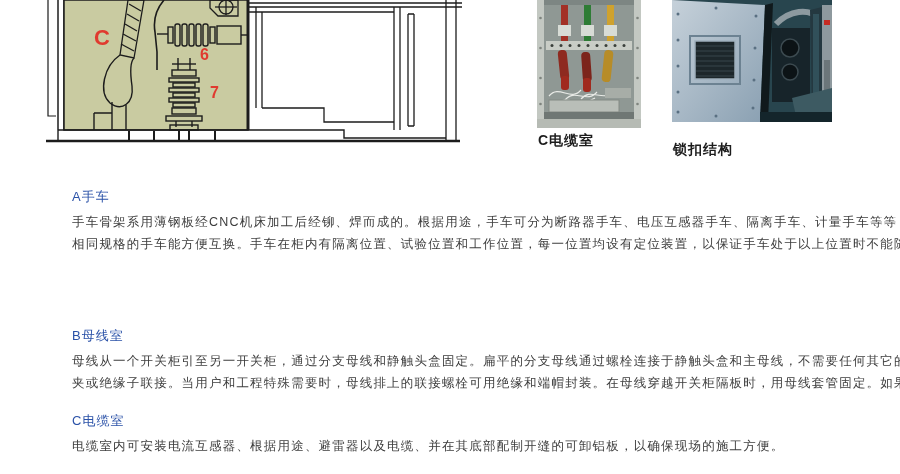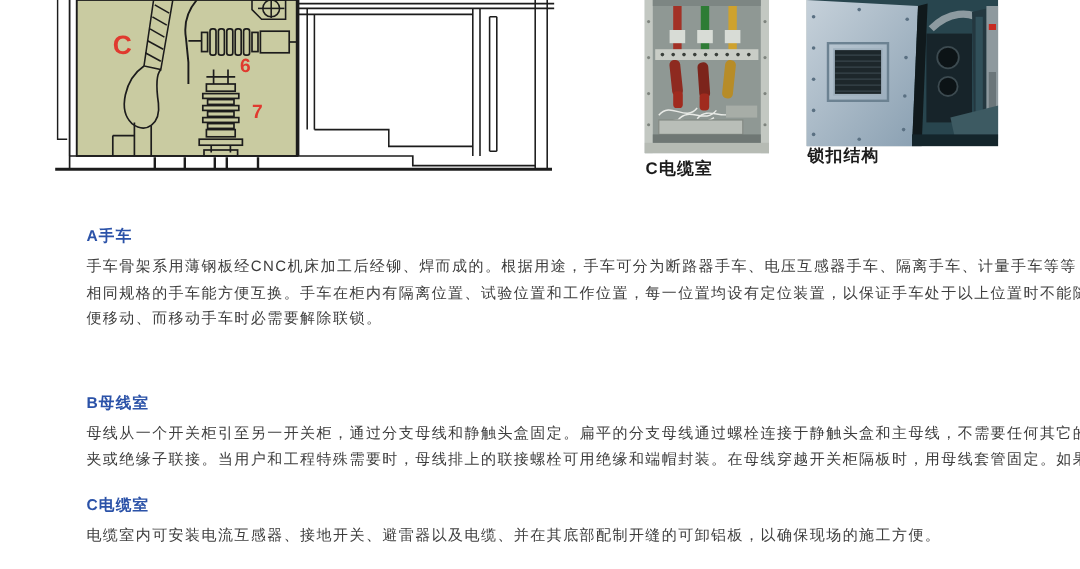--- a/index.html
+++ b/index.html
@@ -12,29 +12,29 @@
 
   
   .diagram{left:42px;top:0;width:420px;height:150px;}
 
   
   .photo{overflow:hidden;}
   .photo1{left:537px;top:0;width:104px;height:128px;}
   .photo2{left:672px;top:0;width:160px;height:122px;}
   .caption{font-size:14px;font-weight:bold;color:#1c1c1c;letter-spacing:1px;}
   .caption1{left:538px;top:132px;}
-  .caption2{left:673px;top:121px;}
+  .caption2{left:673px;top:141px;}
 
   
   .section{left:72px;width:820px;}
   .sec-a{top:188px;}
   .sec-b{top:300px;margin-top:27px;}
   .sec-c{top:412px;}
   .sec-heading{
-    font-size:13px;font-weight:bold;color:#2b52a8;
+    font-size:13px;font-weight:normal;color:#2b52a8;
     letter-spacing:1px;margin-bottom:6px;
   }
   .sec-line{
     font-size:12.5px;color:#3d3d3d;letter-spacing:1.2px;
     line-height:21.5px;white-space:nowrap;
   }
 </style>
 </head>
 <body>
 
@@ -251,25 +251,24 @@
     <polygon points="120,98 160,88 160,116 124,116" fill="#3d5a62"></polygon>
     <rect x="88" y="112" width="72" height="10" fill="#14252b"></rect>
   </svg>
 </div>
 <div class="abs caption caption2">锁扣结构</div>
 
 <div class="abs section sec-a">
   <div class="sec-heading">A手车</div>
   <div class="sec-line">手车骨架系用薄钢板经CNC机床加工后经铆、焊而成的。根据用途，手车可分为断路器手车、电压互感器手车、隔离手车、计量手车等等，</div>
   <div class="sec-line">相同规格的手车能方便互换。手车在柜内有隔离位置、试验位置和工作位置，每一位置均设有定位装置，以保证手车处于以上位置时不能随</div>
-  <div class="sec-line">便移动、而移动手车时必需要解除联锁。</div>
 </div>
 
 <div class="abs section sec-b">
   <div class="sec-heading">B母线室</div>
   <div class="sec-line">母线从一个开关柜引至另一开关柜，通过分支母线和静触头盒固定。扁平的分支母线通过螺栓连接于静触头盒和主母线，不需要任何其它的线</div>
   <div class="sec-line">夹或绝缘子联接。当用户和工程特殊需要时，母线排上的联接螺栓可用绝缘和端帽封装。在母线穿越开关柜隔板时，用母线套管固定。如果</div>
 </div>
 
 <div class="abs section sec-c">
   <div class="sec-heading">C电缆室</div>
-  <div class="sec-line">电缆室内可安装电流互感器、接地开关、避雷器以及电缆、并在其底部配制开缝的可卸铝板，以确保现场的施工方便。</div>
+  <div class="sec-line">电缆室内可安装电流互感器、根据用途、避雷器以及电缆、并在其底部配制开缝的可卸铝板，以确保现场的施工方便。</div>
 </div>
 
 </body></html>

